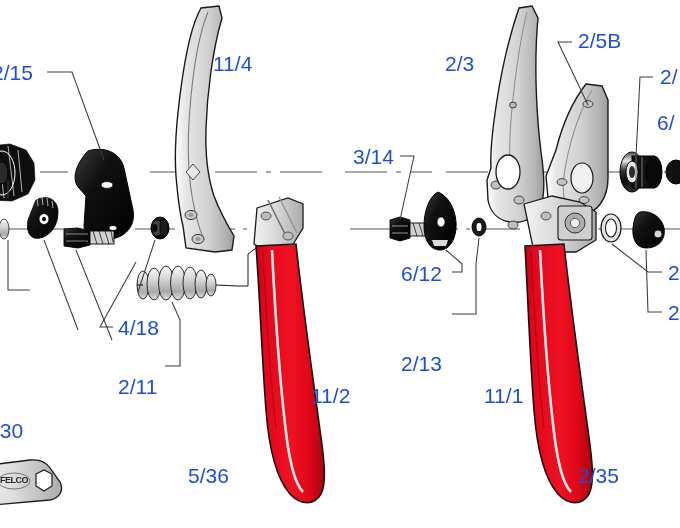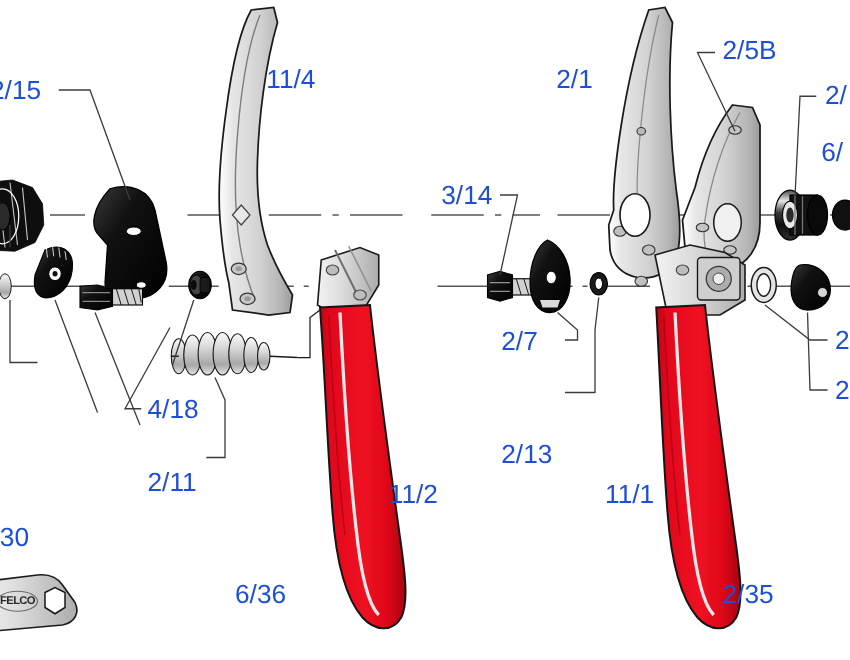--- a/index.html
+++ b/index.html
@@ -306,47 +306,47 @@
       <path d="M76 250 L 112 340"></path>
       <path d="M155 240 L 138 292"></path>
       <path d="M8 198 L 8 180"></path>
     </g>
   </svg>
 
   <div class="callout-label" style="left:-8px; top:62px;">2/15</div>
 
   <div class="callout-label" style="left:213px; top:53px;">11/4</div>
 
-  <div class="callout-label" style="left:445px; top:53px;">2/1</div>
+  <div class="callout-label" style="left:445px; top:53px;">2/3</div>
 
   <div class="callout-label" style="left:578px; top:30px;">2/5B</div>
 
   <div class="callout-label" style="left:660px; top:66px;">2/</div>
 
   <div class="callout-label" style="left:657px; top:112px;">6/</div>
 
   <div class="callout-label" style="left:353px; top:146px;">3/14</div>
 
-  <div class="callout-label" style="left:401px; top:263px;">2/7</div>
+  <div class="callout-label" style="left:401px; top:263px;">6/12</div>
 
   <div class="callout-label" style="left:401px; top:305px;margin-top:48px;">2/13</div>
 
   <div class="callout-label" style="left:668px; top:262px;">2</div>
 
   <div class="callout-label" style="left:668px; top:302px;">2</div>
 
   <div class="callout-label" style="left:118px; top:317px;">4/18</div>
 
   <div class="callout-label" style="left:118px; top:376px;">2/11</div>
 
   <div class="callout-label" style="left:311px; top:385px;">11/2</div>
 
   <div class="callout-label" style="left:484px; top:385px;">11/1</div>
 
   <div class="callout-label" style="left:-6px; top:420px;">/30</div>
 
-  <div class="callout-label" style="left:188px; top:465px;">6/36</div>
+  <div class="callout-label" style="left:188px; top:465px;">5/36</div>
 
   <div class="callout-label" style="left:578px; top:465px;">2/35</div>
 
   <div class="felco-mark" style="left:0px; top:475px;text-align:center;">FELCO</div>
 
 </div>
 
 </body></html>

